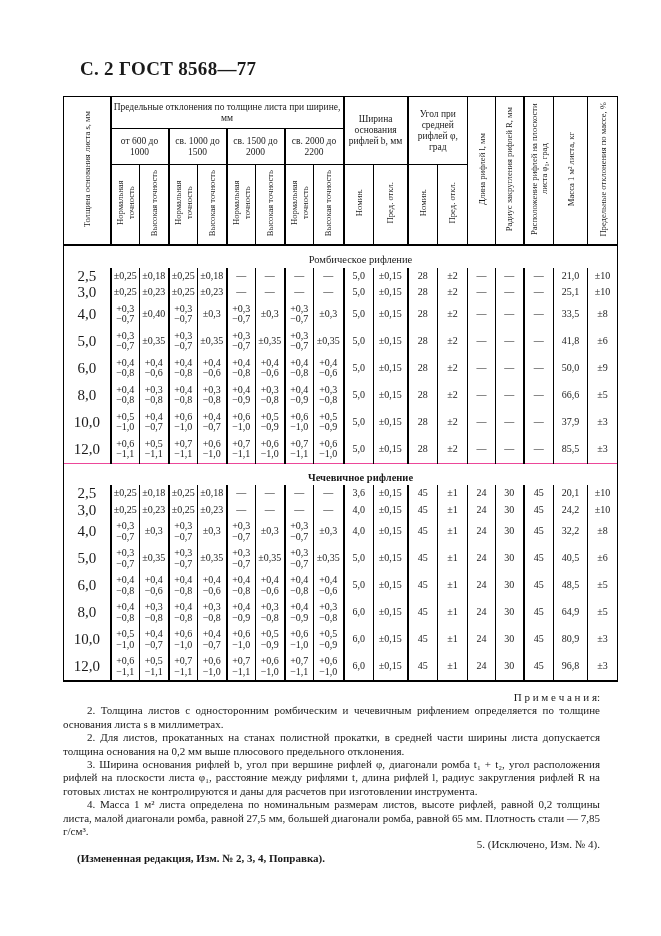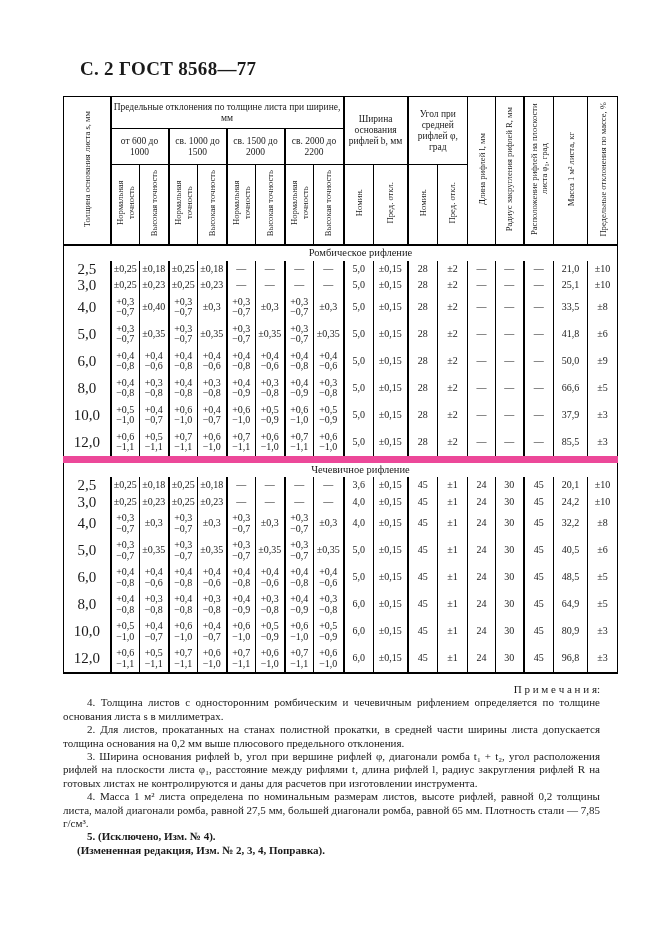--- a/index.html
+++ b/index.html
@@ -35,29 +35,29 @@
   tbody td {
     border-top: none; border-bottom: none;
     text-align: center; vertical-align: middle;
     font-size: 10px; line-height: 10.5px; padding: 3px 0;
     white-space: pre-line;
   }
   tbody td.col-s { font-size: 15px; }
   tr.section-row td {
     border-left: none; border-right: none;
     border-top: 2.5px solid #000;
-    font-size: 10.5px; padding: 2px 0 2px 40px;
+    font-size: 10.5px; padding: 9px 0 2px 40px;
     white-space: normal;
   }
-  tr.section-row.section-sep td { border-top: 7px solid #ec4899; }
+  tr.section-row.section-sep td { border-top: 1px solid #ec4899; font-weight: bold; }
   .thickL { border-left-width: 2px !important; }
   .notes { margin-top: 9px; width: 537px; font-size: 11px; line-height: 13.4px; }
   .notes-title { margin: 0 0 0 40px; text-align: right; }
   .note-item { margin: 0; text-align: justify; text-indent: 24px; }
-  .note-item.bold { font-weight: bold; text-align: left; }
+  .note-item.bold { font-weight: normal; text-align: right; }
   .amendment { margin: 0; font-weight: bold; text-indent: 14px; }
 </style>
 </head>
 <body>
 
 <div class="content">
   <div class="page-header">С. 2 ГОСТ 8568—77</div>
 
   <table class="main-table">
     <colgroup>
@@ -519,21 +519,21 @@
           <td class="thickL">45</td>
           <td>96,8</td>
           <td>±3</td>
         </tr>
       </tbody>
   </table>
 
   <div class="notes">
     <p class="notes-title">П р и м е ч а н и я:</p>
     <div id="notes-body">
-        <p class="note-item">4. Толщина листов с односторонним ромбическим и чечевичным рифлением определяется по толщине основания листа s в миллиметрах.</p>
+        <p class="note-item">2. Толщина листов с односторонним ромбическим и чечевичным рифлением определяется по толщине основания листа s в миллиметрах.</p>
         <p class="note-item">2. Для листов, прокатанных на станах полистной прокатки, в средней части ширины листа допускается толщина основания на 0,2 мм выше плюсового предельного отклонения.</p>
         <p class="note-item">3. Ширина основания рифлей b, угол при вершине рифлей φ, диагонали ромба t₁ + t₂, угол расположения рифлей на плоскости листа φ₁, расстояние между рифлями t, длина рифлей l, радиус закругления рифлей R на готовых листах не контролируются и даны для расчетов при изготовлении инструмента.</p>
         <p class="note-item">4. Масса 1 м² листа определена по номинальным размерам листов, высоте рифлей, равной 0,2 толщины листа, малой диагонали ромба, равной 27,5 мм, большей диагонали ромба, равной 65 мм. Плотность стали — 7,85 г/см³.</p>
         <p class="note-item bold">5. (Исключено, Изм. № 4).</p>
       </div>
     <p class="amendment">(Измененная редакция, Изм. № 2, 3, 4, Поправка).</p>
   </div>
 </div>
 
 </body></html>

